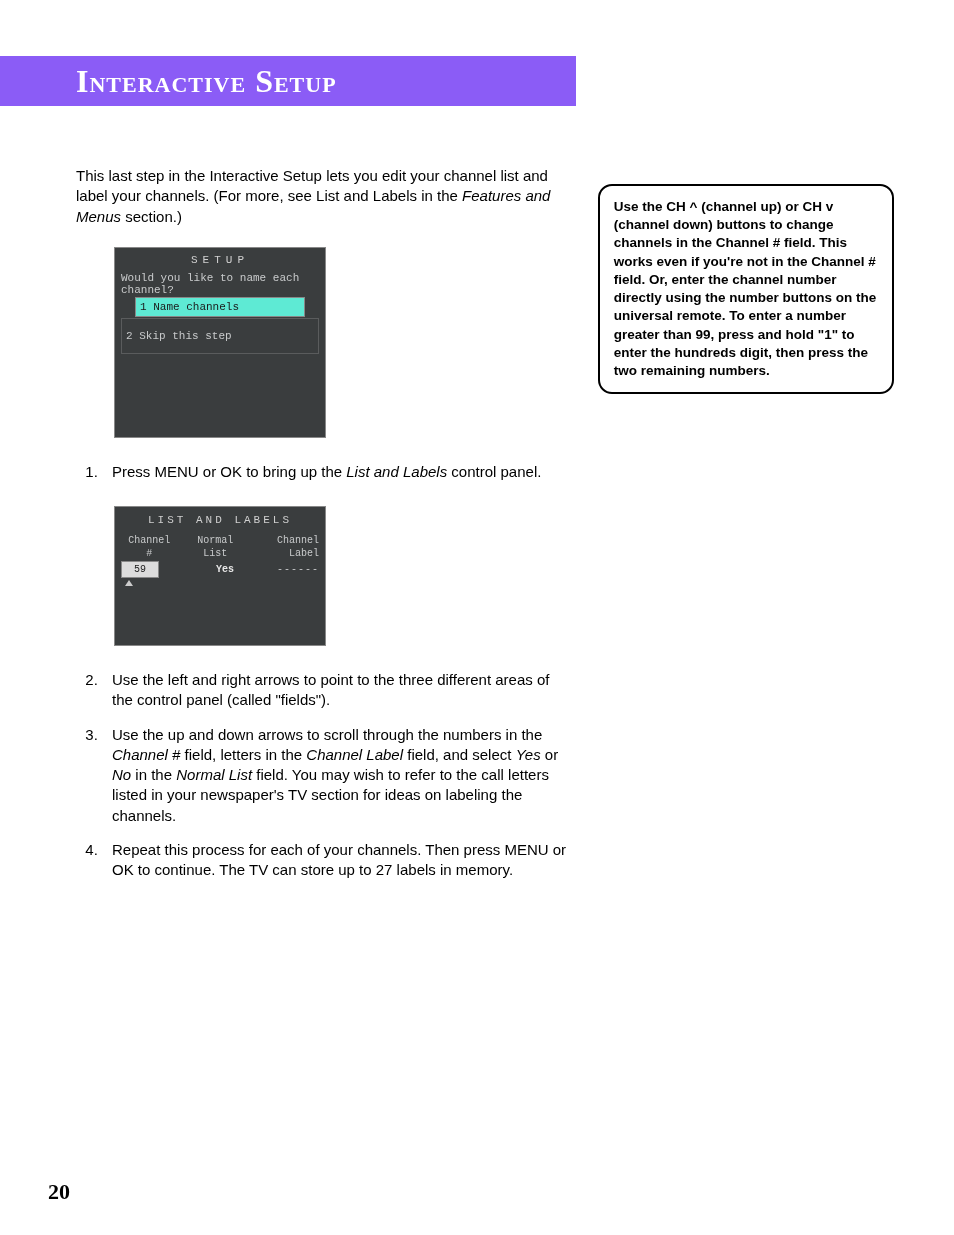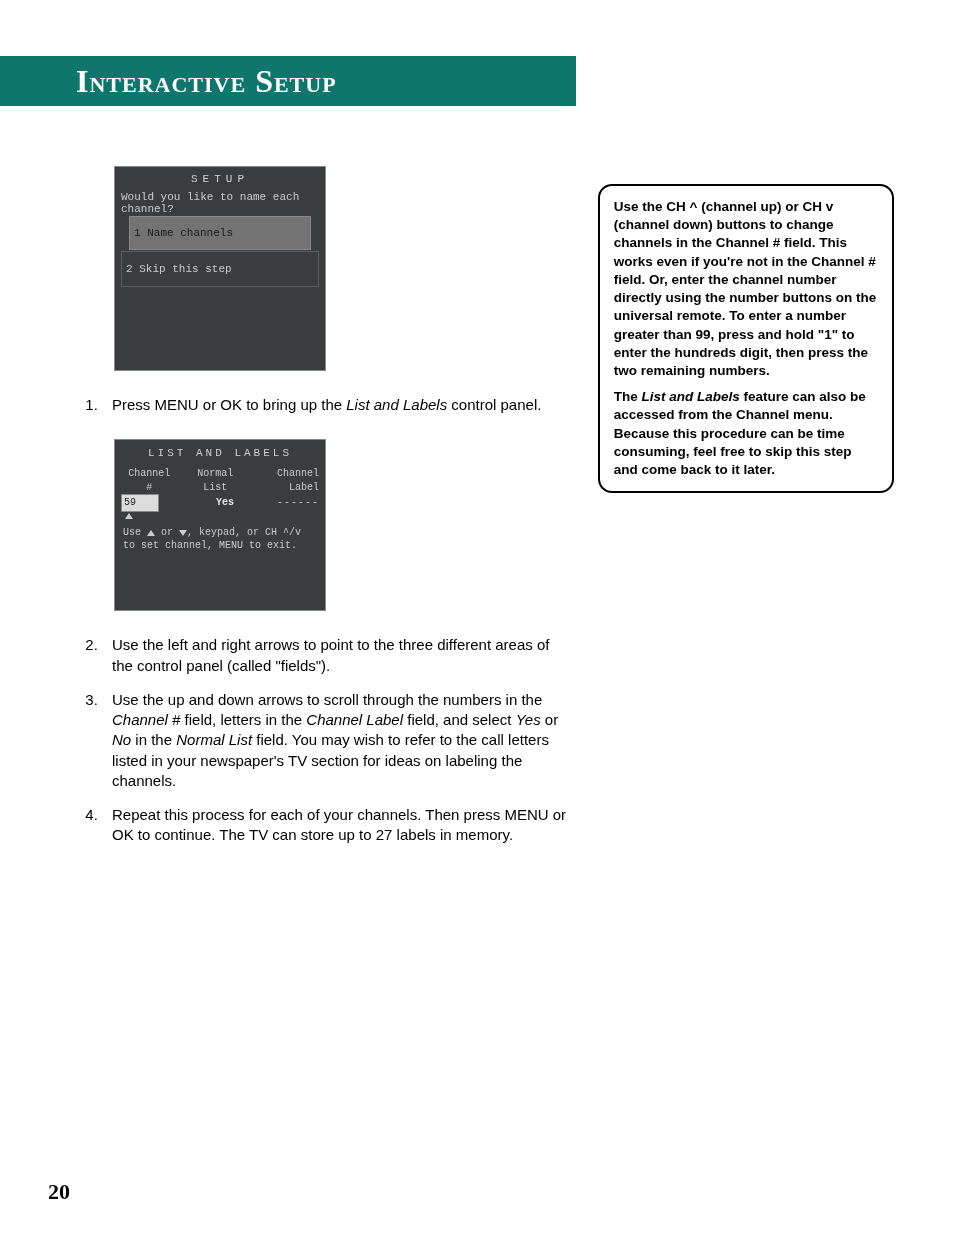--- a/index.html
+++ b/index.html
@@ -18,21 +18,21 @@
     width: 100%;
     height: 100%;
     position: relative;
   }
   .banner {
     position: absolute;
     top: 56px;
     left: 0;
     width: 576px;
     height: 50px;
-    background: #0f766e;
+    background: #8b5cf6;
     color: #fff;
     font-family: Georgia, "Times New Roman", serif;
     font-weight: bold;
     font-size: 32px;
     letter-spacing: 1px;
     display: flex;
     align-items: center;
     padding-left: 76px;
     box-sizing: border-box;
     font-variant: small-caps;
@@ -76,25 +76,25 @@
   }
   .osd-title {
     text-align: center;
     letter-spacing: 5px;
     padding: 6px 0 4px 0;
     color: #d0d0d0;
     font-size: 11px;
   }
   .osd-body { padding: 2px 6px 6px 6px; }
   .osd-row-sel {
-    background: #737373;
+    background: #5eead4;
     color: #1a1a1a;
     border: 1px solid #888;
-    padding: 10px 4px;
-    margin: 1px 8px;
+    padding: 3px 4px;
+    margin: 1px 14px;
   }
   .osd-row {
     padding: 11px 4px;
     border: 1px solid #5a5c5d;
     margin: 1px 0;
   }
   .osd-spacer { height: 70px; }
   .osd2 {
     width: 210px;
     margin-left: 38px;
@@ -116,21 +116,21 @@
   .osd2 .col3 { width: 70px; text-align: right;}
   .osd2 .valrow {
     display: flex;
     padding: 0 6px;
     align-items: center;
   }
   .osd2 .chbox {
     width: 32px;
     background: #dcdcdc;
     color: #1a1a1a;
-    text-align: left;
+    text-align: center;
     border: 1px solid #888;
     padding: 1px 2px;
   }
   .osd2 .chx { width:26px;}
   .osd2 .yes { width: 80px; text-align: center; font-weight: bold; color: #e8e8e8;}
   .osd2 .dashes { flex: 1; text-align: right; letter-spacing: 1px;}
   .osd2 .arrow { padding: 0 10px; font-size: 8px; color:#ccc;}
   .osd2 .help { padding: 4px 8px 2px 8px; line-height: 1.3; }
   .osd2-spacer { height: 50px; }
   ol.steps {
@@ -173,20 +173,23 @@
 </style>
 </head>
 <body>
 
 <div class="page">
   <div class="banner">Interactive Setup</div>
 
   <div class="content">
     <div class="main-col">
 
+      <p class="body-text">
+        <span>This last step in the Interactive Setup lets you edit your channel list and label your channels. (For more, see List and Labels in the </span><span class="italic">Features and Menus</span><span> section.)</span>
+      </p>
 
       <div class="osd">
         <div class="osd-title">SETUP</div>
         <div class="osd-body">
           <div>Would you like to name each channel?</div>
           <div class="osd-row-sel">1 Name channels</div>
           <div class="osd-row">2 Skip this step</div>
         </div>
         <div class="osd-spacer"></div>
       </div>
@@ -208,45 +211,35 @@
               <div class="col2">List</div>
               <div class="col3">Label</div>
             </div>
             <div class="valrow">
               <div class="chbox">59</div>
               <div class="chx"></div>
               <div class="yes">Yes</div>
               <div class="dashes">------</div>
             </div>
             <div class="arrow"><span class="tri-up"></span></div>
-            <div class="help">
-              <span>Use</span>
-              <span class="tri-up"></span>
-              <span>or</span>
-              <span class="tri-down"></span><span>, keypad,  or CH ^/v</span><br>
-              <span>to set channel, MENU to exit.</span>
-            </div>
             <div class="osd2-spacer"></div>
           </div>
         </li>
 
         <li>Use the left and right arrows to point to the three different areas of the control panel (called "fields").</li>
 
         <li>
           <span>Use the up and down arrows to scroll through the numbers in the </span><span class="italic">Channel #</span><span> field, letters in the </span><span class="italic">Channel Label</span><span> field, and select </span><span class="italic">Yes</span><span> or </span><span class="italic">No</span><span> in the </span><span class="italic">Normal List</span><span> field. You may wish to refer to the call letters listed in your newspaper's TV section for ideas on labeling the channels.</span>
         </li>
 
         <li>Repeat this process for each of your channels. Then press MENU or OK to continue. The TV can store up to 27 labels in memory.</li>
       </ol>
     </div>
 
     <div class="side-col">
       <div class="sidebox">
         <p class="bold">Use the CH ^ (channel up) or CH v (channel down) buttons to change channels in the Channel # field. This works even if you're not in the Channel # field. Or, enter the channel number directly using the number buttons on the universal remote. To enter a number greater than 99, press and hold "1" to enter the hundreds digit, then press the two remaining numbers.</p>
-        <p class="bold">
-          <span>The </span><span class="italic">List and Labels</span><span> feature can also be accessed from the Channel menu. Because this procedure can be time consuming, feel free to skip this step and come back to it later.</span>
-        </p>
       </div>
     </div>
   </div>
 
   <div class="pagenum">20</div>
 </div>
 
 </body></html>

